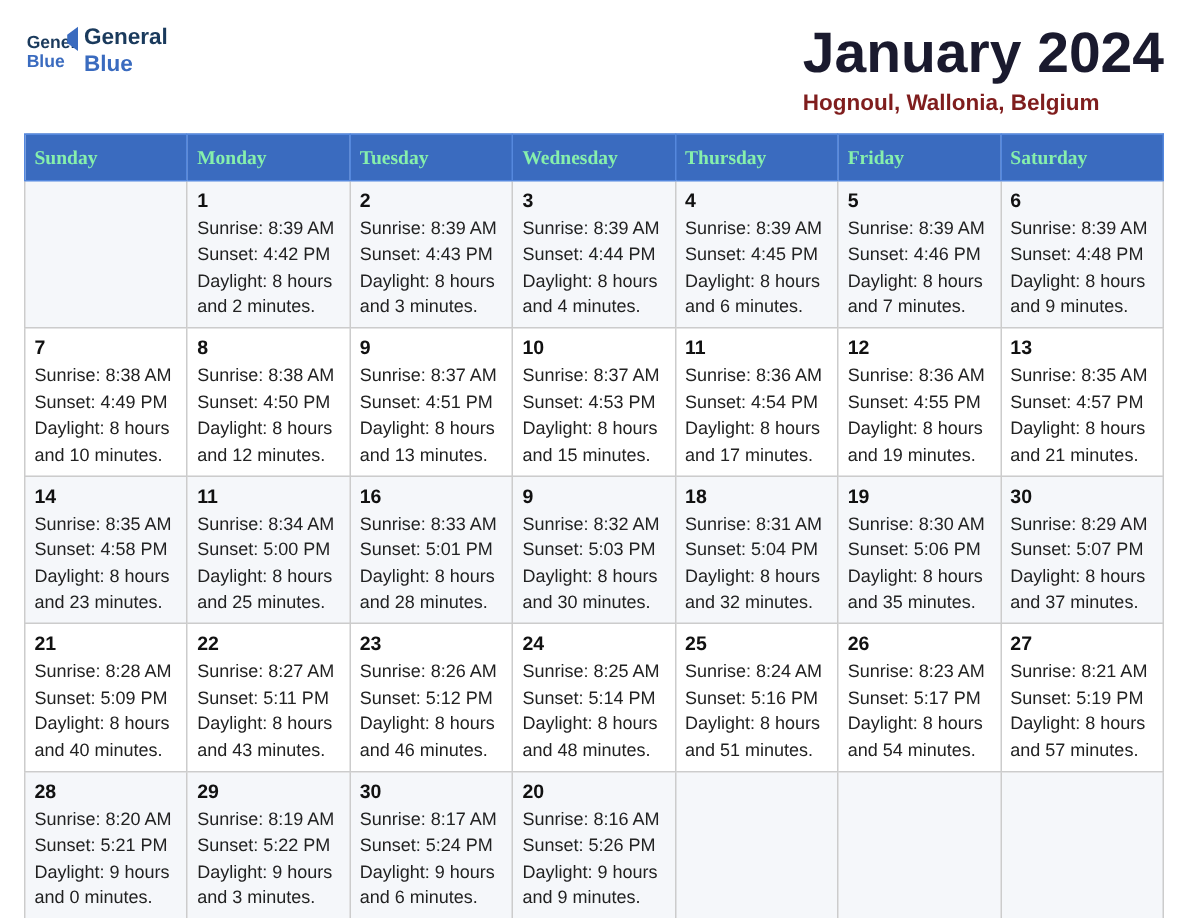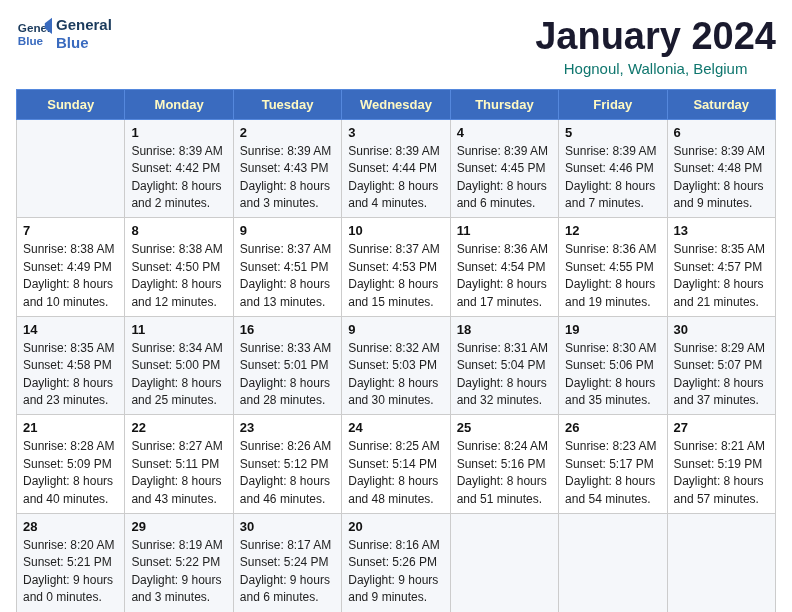--- a/index.html
+++ b/index.html
@@ -19,46 +19,48 @@
     .logo {
       display: flex;
       align-items: center;
       gap: 4px;
     }
     .logo-icon {
       width: 36px;
       height: 36px;
     }
     .title-block {
-      text-align: center;
+      text-align: left;
     }
     .month-title {
       font-size: 38px;
       font-weight: bold;
       color: #1a1a2e;
       line-height: 1.1;
     }
     .location {
       font-size: 15px;
-      color: #0f766e;
+      color: #7f1d1d;
       margin-top: 2px;
+      font-weight: bold;
     }
     table {
       width: 100%;
       border-collapse: collapse;
       table-layout: fixed;
     }
     thead tr th {
       background: #3a6bbf;
-      color: #fef9c3;
+      color: #86efac;
       font-size: 13px;
       font-weight: bold;
       padding: 7px 6px;
-      text-align: center;
+      text-align: left;
       border: 1px solid #5588dd;
+      font-family: Liberation Serif, serif;
     }
     tbody tr td {
       border: 1px solid #ccc;
       vertical-align: top;
       padding: 5px 6px;
       font-size: 11px;
       color: #222;
       height: 88px;
     }
     tbody tr:nth-child(odd) td {

